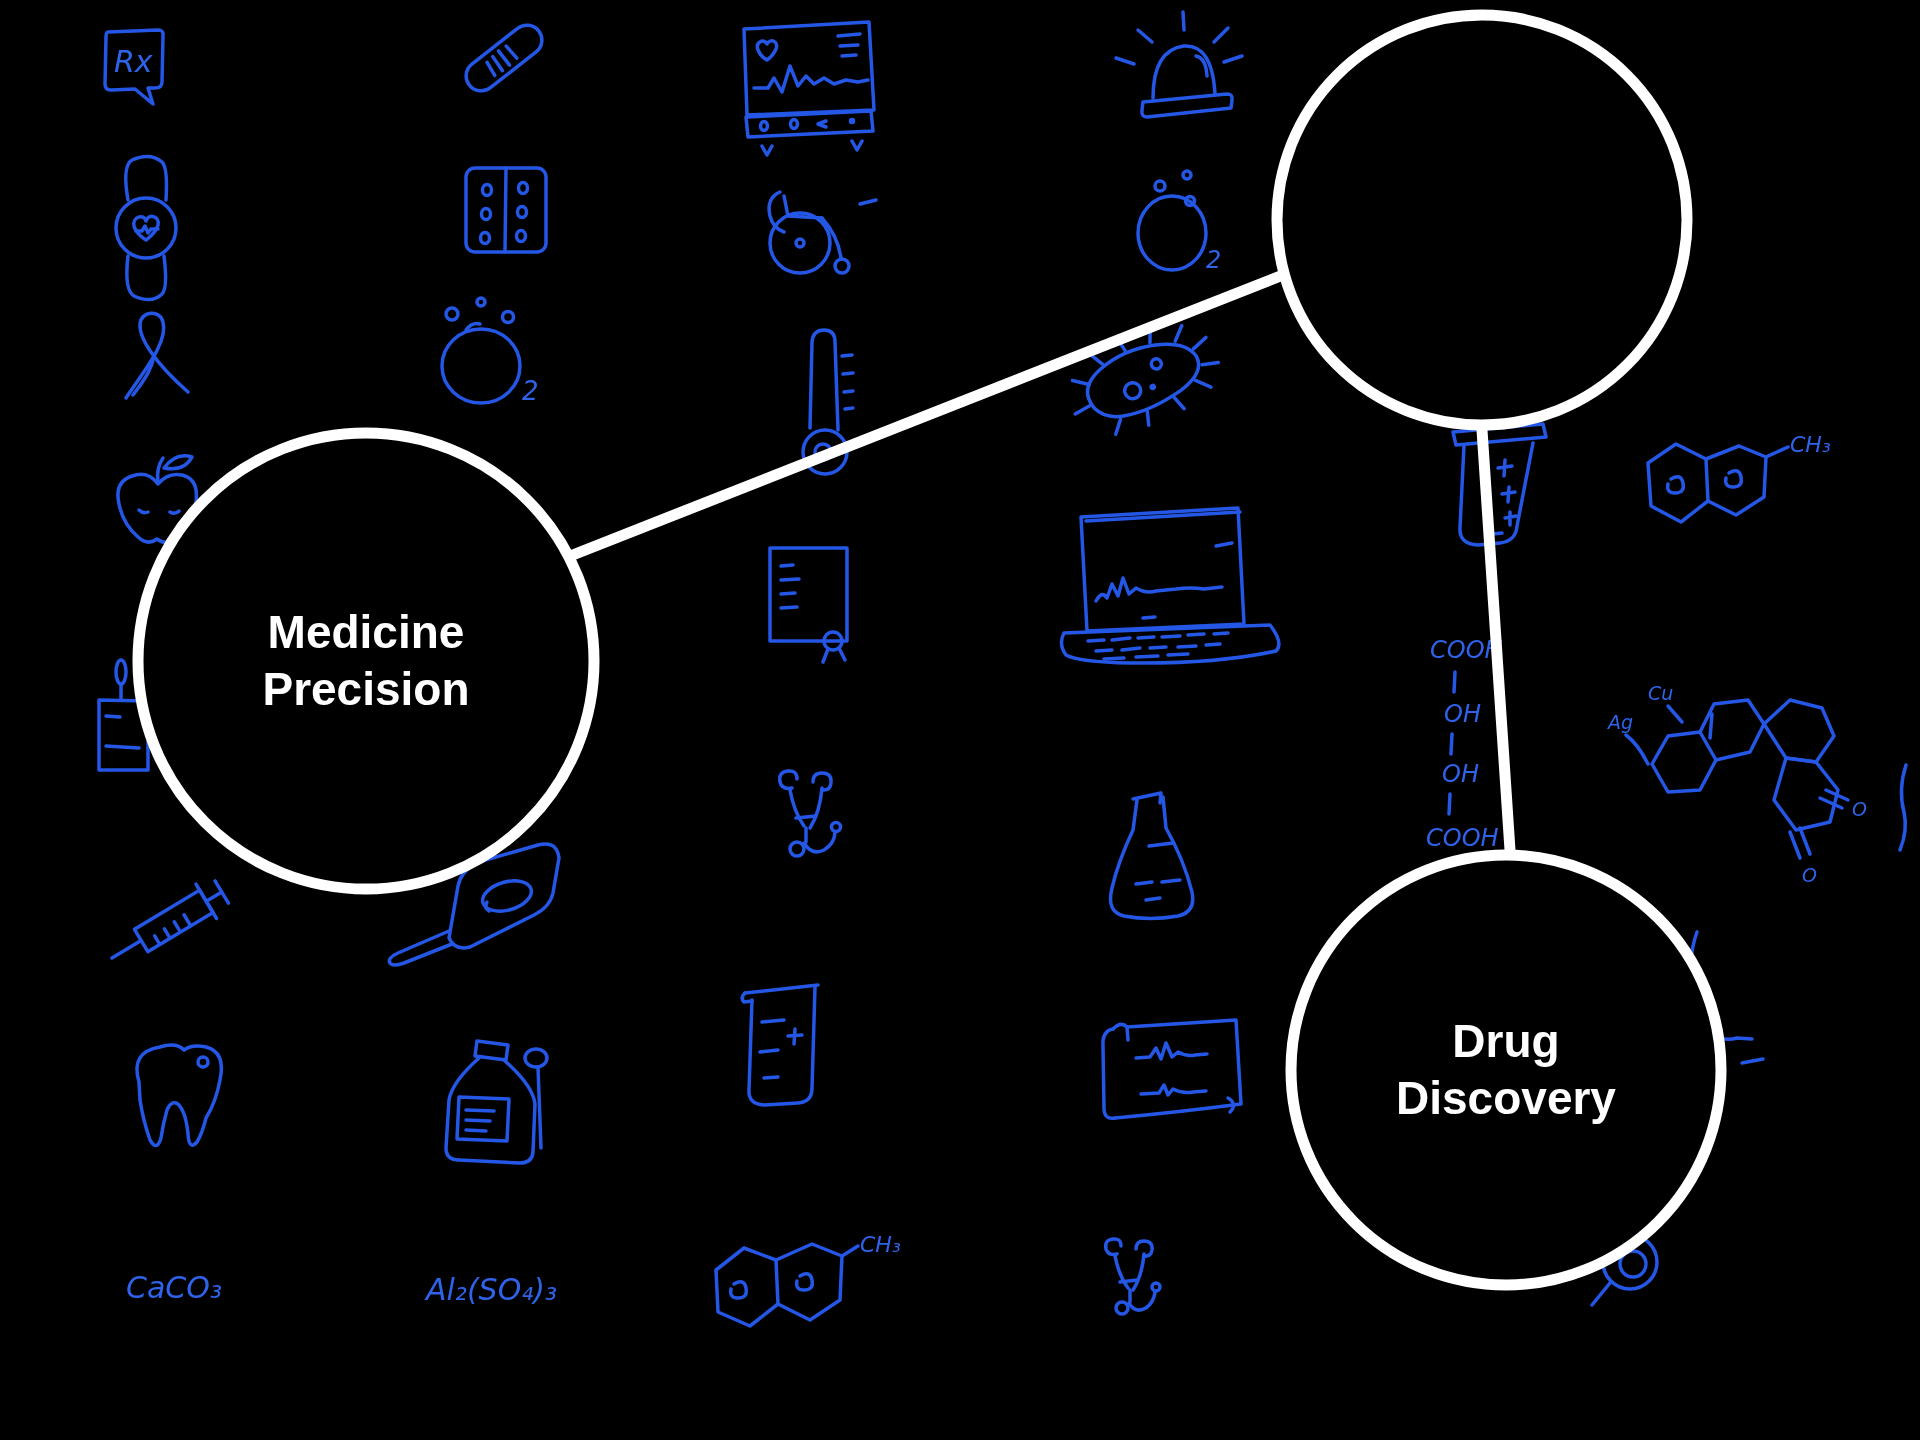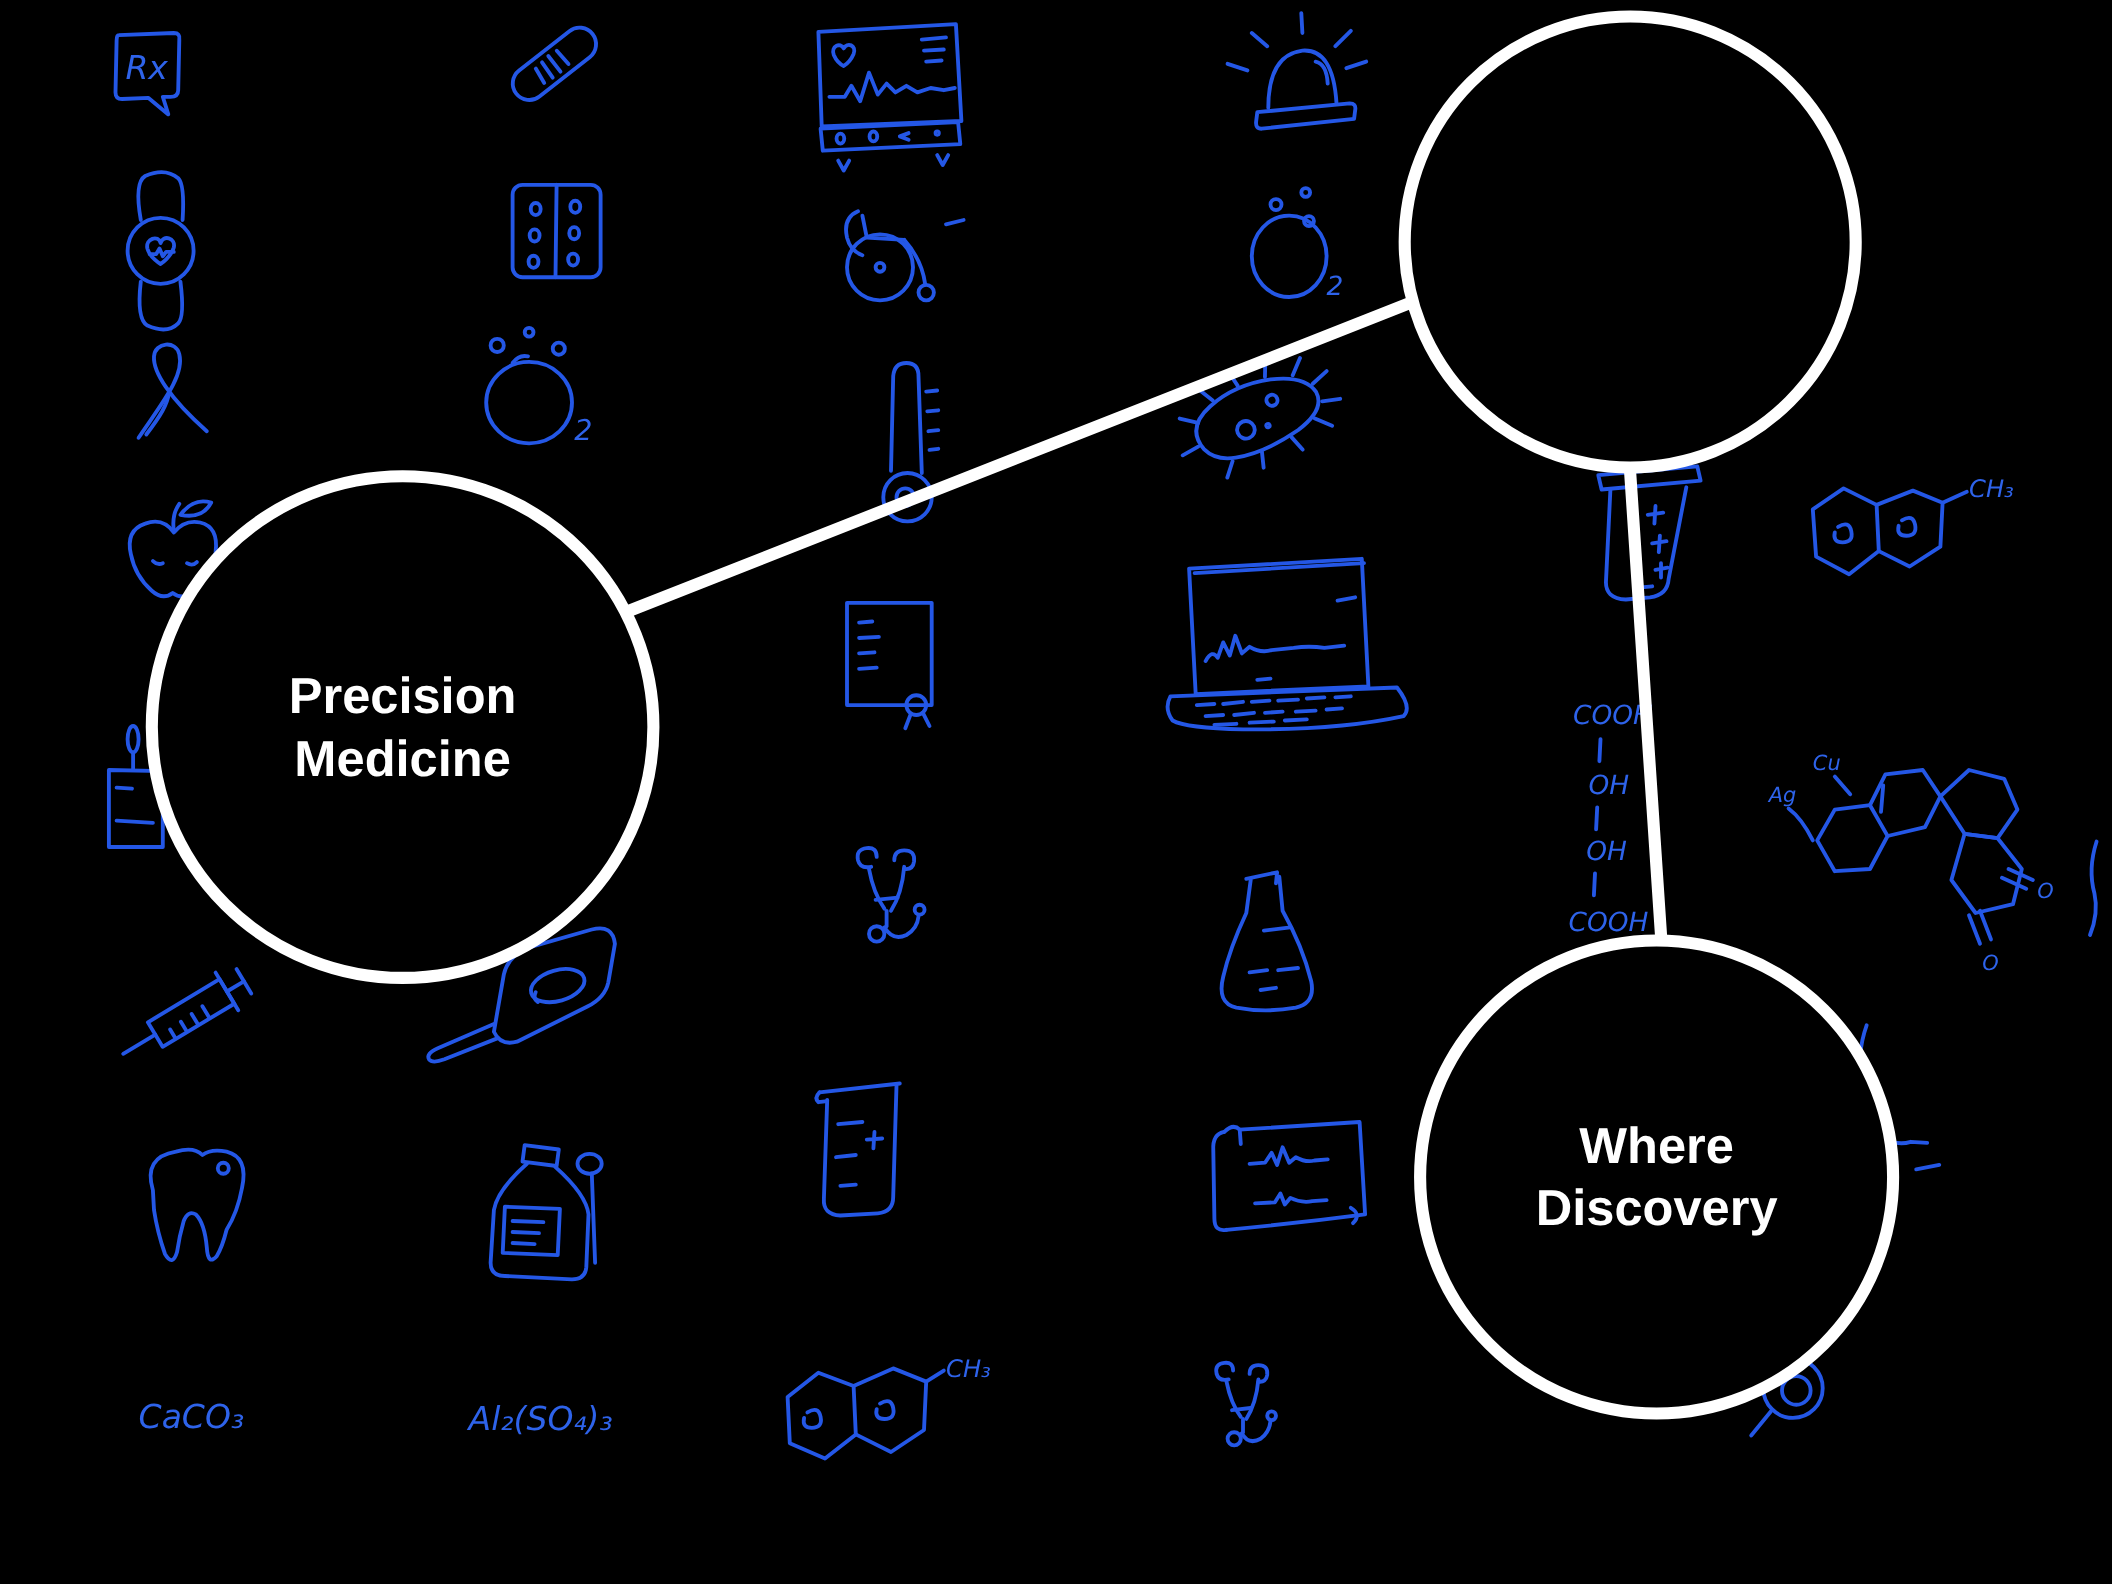--- a/index.html
+++ b/index.html
@@ -296,22 +296,22 @@
 
   <line class="connector" x1="560" y1="560" x2="1316" y2="262"></line>
   <line class="connector" x1="1480" y1="400" x2="1512" y2="880"></line>
 
   <circle class="node-circle" cx="366" cy="661" r="228"></circle>
   <circle class="node-circle" cx="1482" cy="220" r="205"></circle>
   <circle class="node-circle" cx="1506" cy="1070" r="215"></circle>
 </svg>
 
   <div class="node-label" style="left:166px;top:561px;">
+    <span>Medicine</span>
     <span>Precision</span>
-    <span>Medicine</span>
   </div>
   <div class="node-label" style="left:1282px;top:120px;">
   </div>
   <div class="node-label" style="left:1306px;top:970px;">
-    <span>Where</span>
+    <span>Drug</span>
     <span>Discovery</span>
   </div>
 </div>
 
 </body></html>

